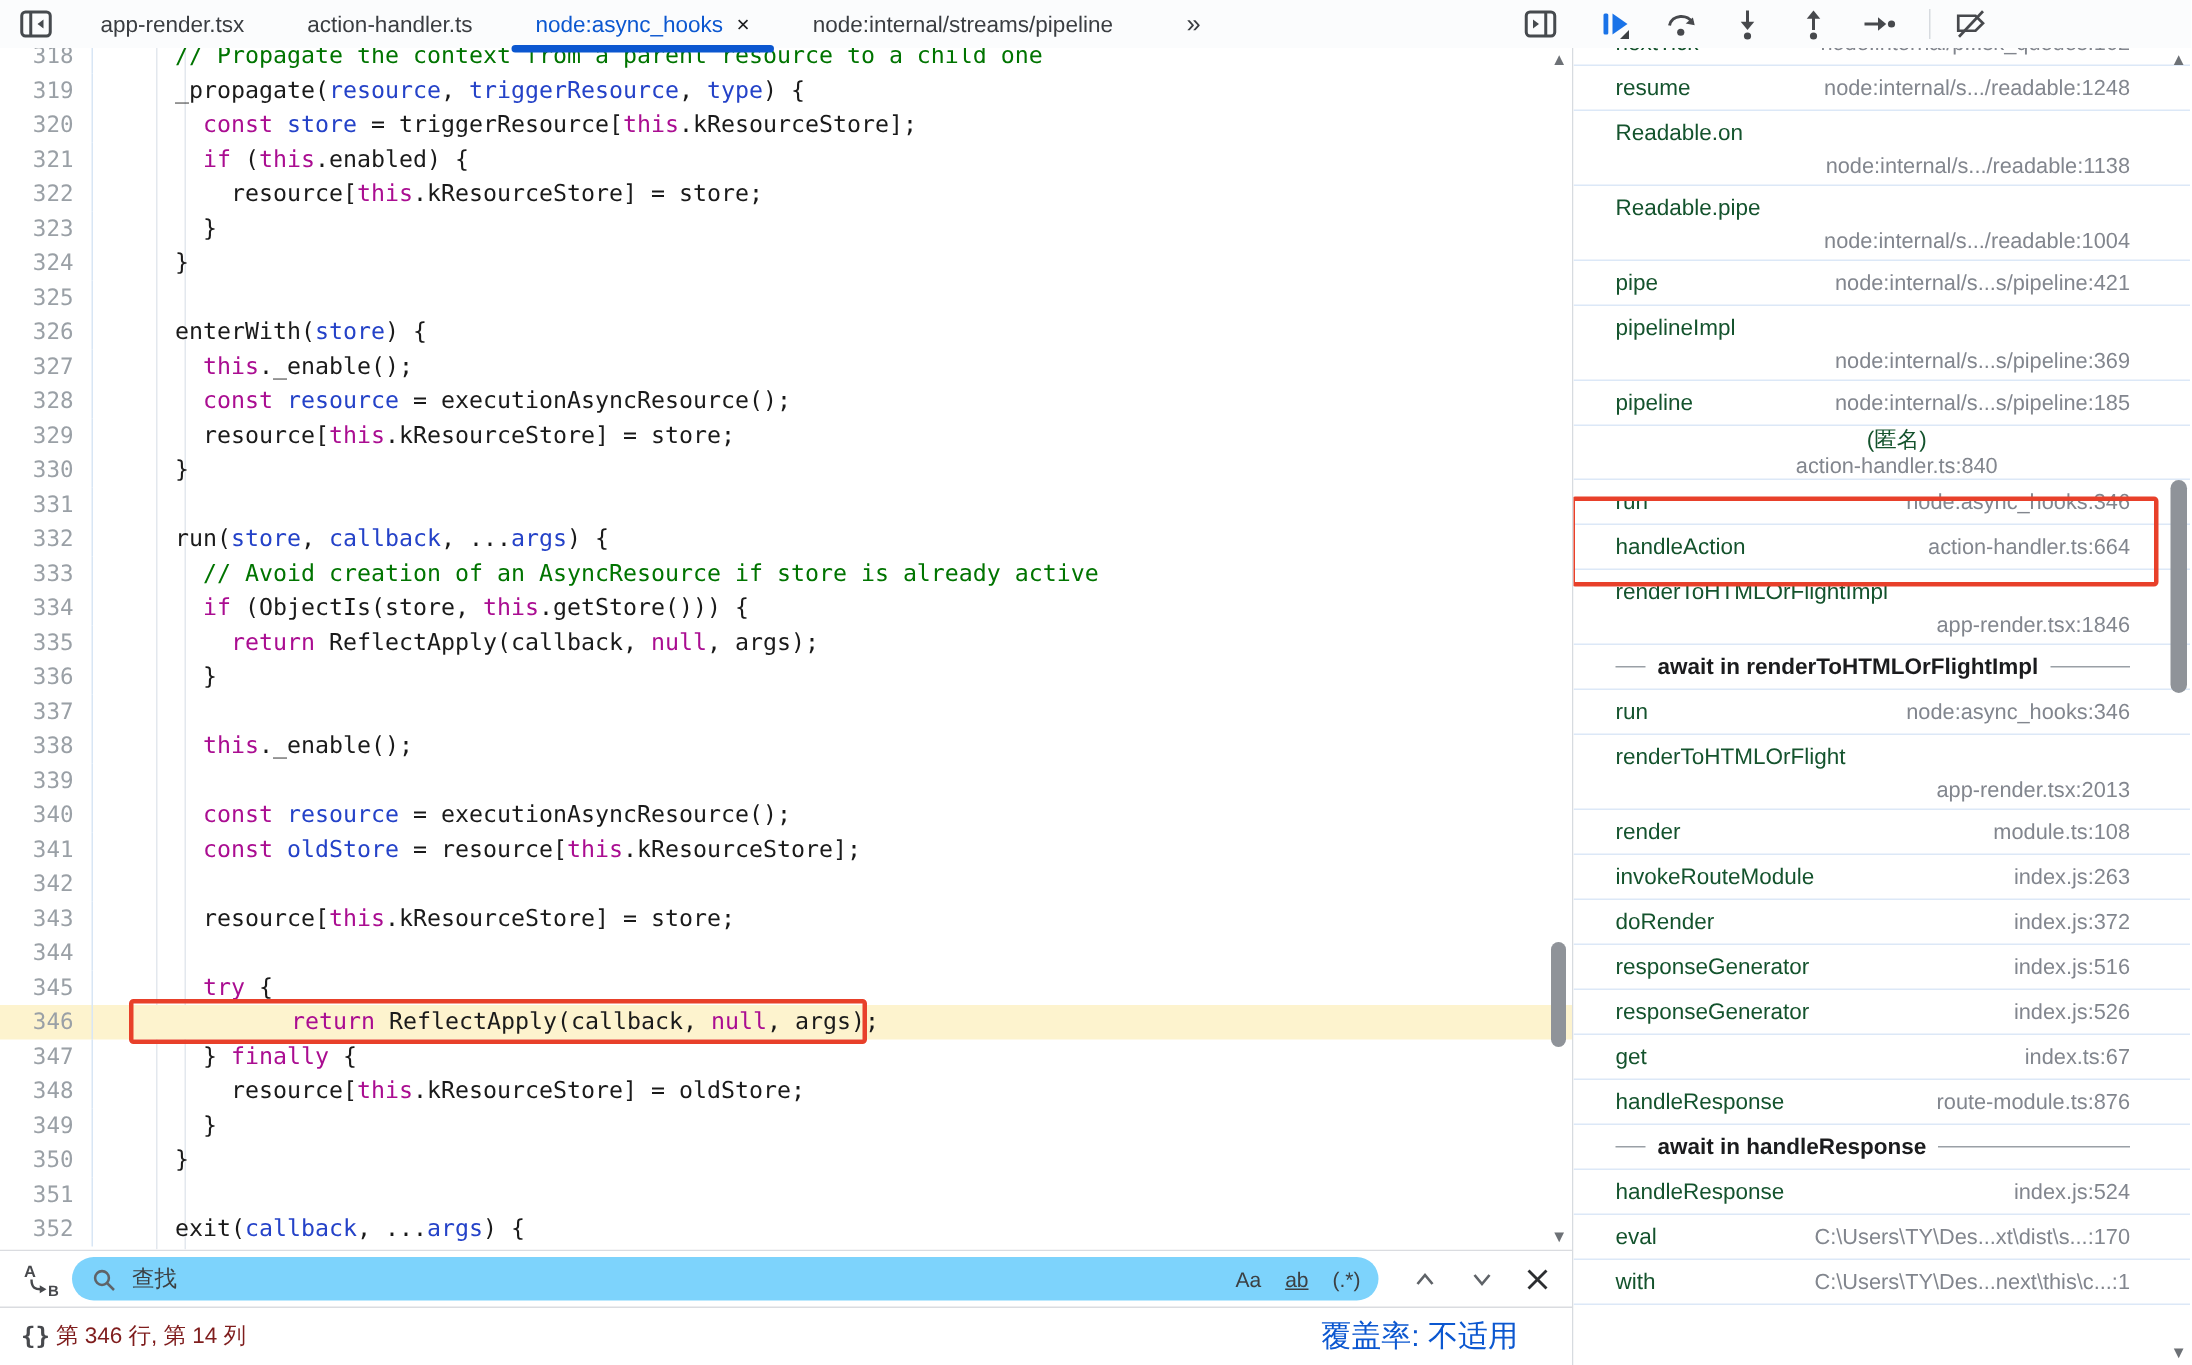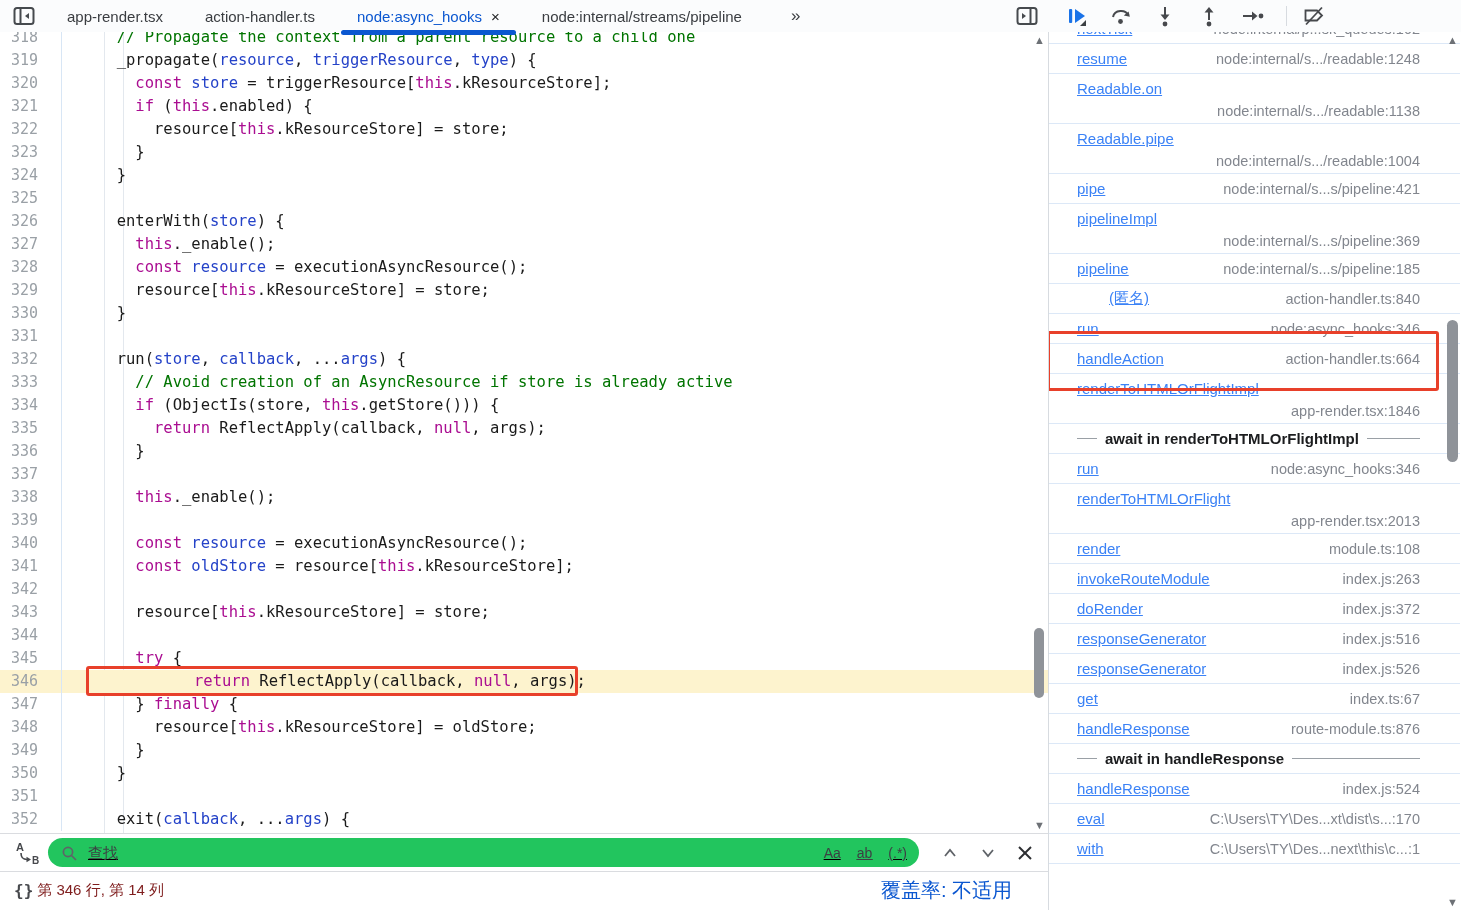--- a/index.html
+++ b/index.html
@@ -25,21 +25,21 @@
   .dbg-sep { width:1px; height:20px; background:#d7dbe0; margin:0 14px 0 2px; }
 
   
   .main { position:absolute; left:0; top:32px; width:1461px; height:878px; display:flex; }
   .editor-col { width:1049px; height:878px; border-right:1px solid #d7dbe0; display:flex; flex-direction:column; }
   .code-area { position:relative; height:801px; overflow:hidden; background:#fff; }
   .guide { position:absolute; top:0; bottom:0; width:1px; background:#e3e8ee; z-index:0; }
   #code-lines { margin-top:-6px; position:relative; z-index:1; }
   .cl { display:flex; height:23px; line-height:23px; white-space:pre;
     font-family:"DejaVu Sans Mono","Liberation Mono",monospace; font-size:15.5px; }
-  .cl .gut { flex:0 0 62px; text-align:center; padding-right:12px; color:#9aa0a6;
+  .cl .gut { flex:0 0 62px; text-align:right; padding-right:12px; color:#9aa0a6;
     border-right:1px solid #d8e6f5; font-size:15px; }
   .cl .ct { padding-left:36px; color:#1a1a1a; }
   .cl.exec { background:#fdf3ce;gap:40px; }
   .ct .kw { color:#aa0d91; }
   .ct .def { color:#2442c8; }
   .ct .cmt { color:#007400; }
   .ct .pl { color:#1a1a1a; }
   .redbox { position:absolute; border:3px solid #e8402a; border-radius:3px; z-index:6; }
   #code-redbox { left:86px; top:634px; width:492px; height:30px; }
 
@@ -47,46 +47,46 @@
   .vsb { position:absolute; top:2px; bottom:2px; width:17px; z-index:8; }
   .code-area .vsb { right:0; }
   .sb-arrow { display:block; text-align:center; font-size:11px; line-height:12px; color:#6d7176; }
   .sb-thumb { position:absolute; left:3px; width:10px; background:#8f9399; border-radius:5px; }
   #code-thumb { top:594px; height:70px; }
   .sb-bottom { position:absolute; bottom:0; left:0; right:0; }
 
   
   .findbar { height:38px; border-top:1px solid #dadce0; display:flex; align-items:center; background:#fff; padding:0 14px; }
   .ab-icon { width:28px; height:26px; flex:0 0 auto; }
-  .search-pill { height:29px; flex:0 0 871px; margin-left:6px; background:#22c55e; border-radius:15px;
-    display:flex; align-items:center; padding:0 12px;text-decoration:underline; }
+  .search-pill { height:29px; flex:0 0 871px; margin-left:6px; background:#7dd3fc; border-radius:15px;
+    display:flex; align-items:center; padding:0 12px; }
   .search-pill input { border:none; outline:none; background:transparent; flex:1; font-size:15px; color:#202124;
     font-family:"Liberation Sans","DejaVu Sans",sans-serif; }
   .search-pill input::placeholder { color:#3c4043; opacity:1; }
   .pill-opt { font-size:14px; color:#3c4043; margin-left:16px; white-space:nowrap; }
   .pill-opt.u { text-decoration:underline; }
   .find-nav { margin-left:20px; width:22px; height:22px; display:flex; align-items:center; justify-content:center; }
 
   
   .statusbar { height:38px; border-top:1px solid #dadce0; display:flex; align-items:center; background:#fff; padding:0 14px; }
   .brace-icon { font-family:"DejaVu Sans Mono",monospace; font-weight:bold; font-size:16px; color:#47494d; }
   .cursor-pos { margin-left:4px; font-size:15px; color:#7f1d1d; }
   .coverage { margin-left:auto; margin-right:22px; font-size:20px; color:#0b57d0; }
 
   
   .stack { position:relative; width:411px; height:878px; background:#fff; overflow:hidden; }
   .frame { display:flex; justify-content:space-between; align-items:center; min-height:30px;
     padding:0 40px 0 28px; border-bottom:1px solid #dce8f7; }
-  .frame .fname { font-size:15px; color:#3b82f6; white-space:nowrap;text-decoration:underline; }
+  .frame .fname { font-size:15px; color:#14532d; white-space:nowrap; }
   .frame .floc { font-size:14.5px; color:#82868e; white-space:nowrap; }
   .frame.wrap { display:block; height:50px; padding-top:3px; }
   .frame.wrap .fname { display:block; line-height:24px; }
   .frame.wrap .floc { display:block; text-align:right; line-height:20px; }
   .frame.clipped { margin-top:-18px; }
-  .frame.indent { padding-left:60px; }
+  .frame.indent { padding-left:60px;flex-direction:column; }
   .frame.async { justify-content:flex-end; border-bottom:1px solid #dce8f7; }
   .frame.async::before { content:""; flex:0 0 20px; height:1px; background:#9aa0a6; margin-right:8px; }
   .frame.async::after { content:""; flex:1; height:1px; background:#9aa0a6; margin-left:8px; }
   .frame.async .aname { font-size:15px; font-weight:bold; color:#1b1c1e; white-space:nowrap; }
   #stack-redbox { left:-2px; right:21px; top:299px; height:60px; }
   .stack .vsb { right:0; width:15px; }
   #stack-thumb { top:286px; height:142px; left:2px; width:11px; border-radius:6px; }
 
   svg { display:block; }
 </style>

